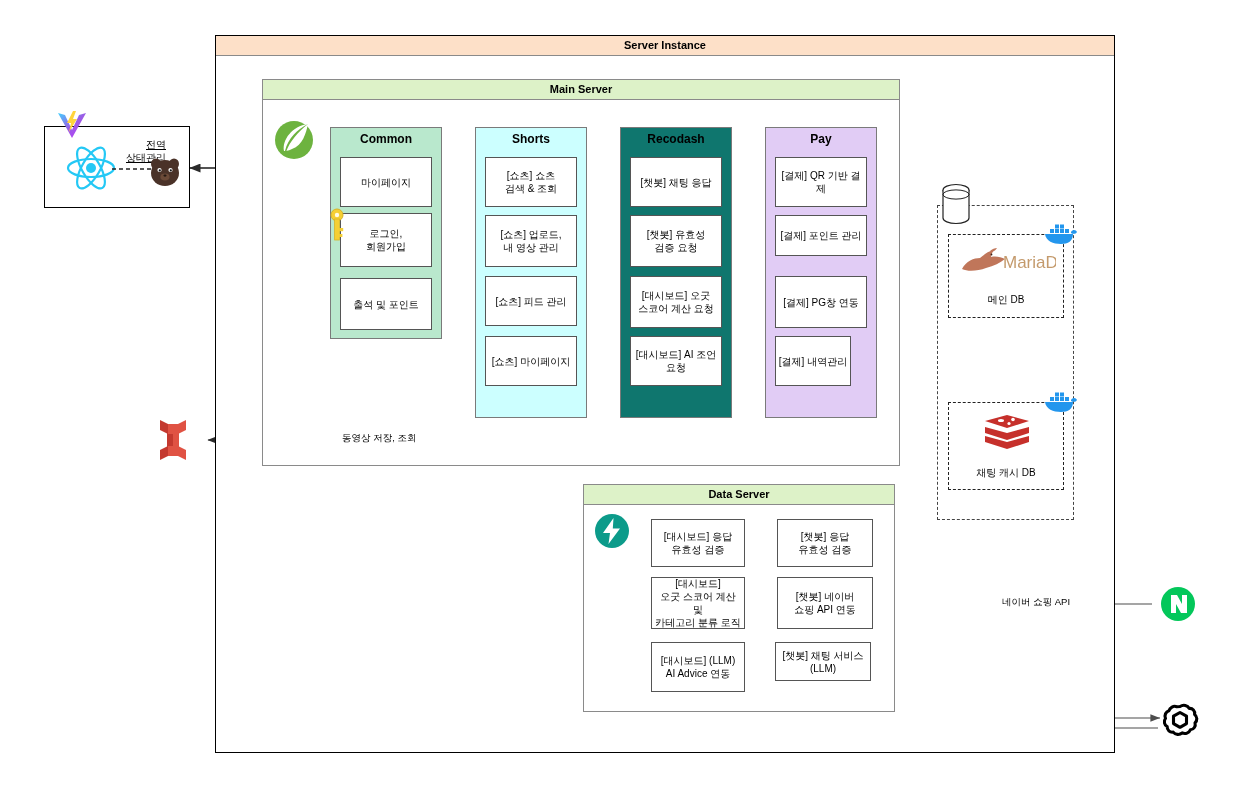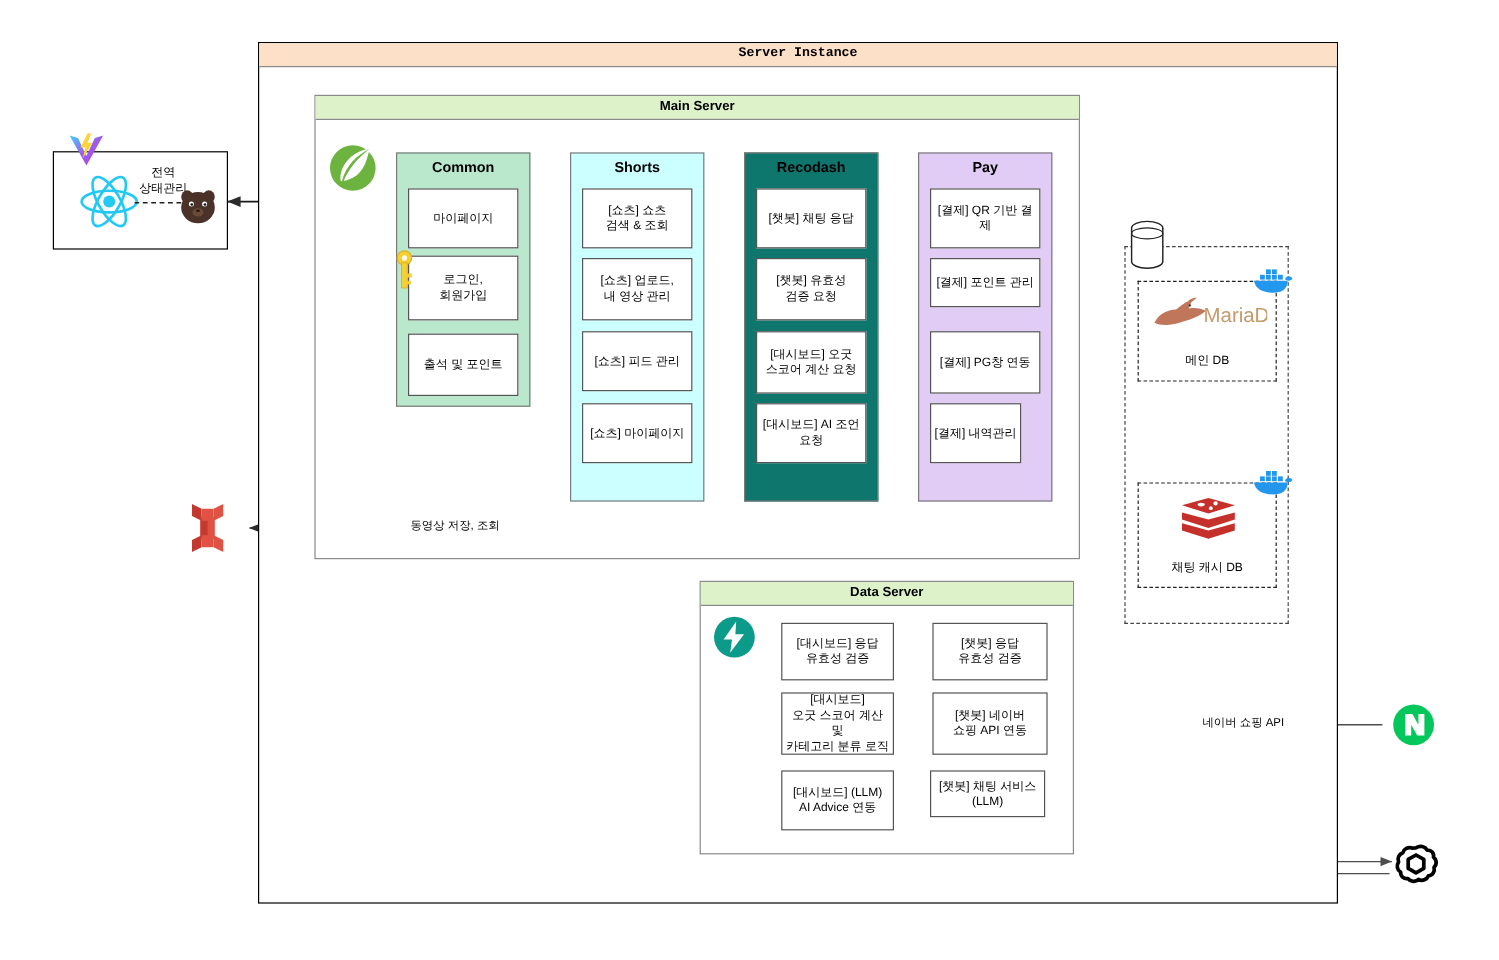--- a/index.html
+++ b/index.html
@@ -64,22 +64,23 @@
     font-size:10px;text-align:center;
   }
 
   .edge-label{
     position:absolute;font-size:9.5px;background:#ffffff;
     padding:0 2px;white-space:nowrap;
   }
   svg.lines{position:absolute;left:0;top:0;width:1249px;height:800px;
     pointer-events:none;}
   .client-label{
-    position:absolute;font-size:10px;line-height:13px;text-align:center;
+    position:absolute;font-size:10px;line-height:13px;text-align:right;
     white-space:pre-line;
+    text-decoration:underline;
   }
 </style>
 </head>
 <body>
 
 <div id="canvas">
 
   <svg class="lines">
     <defs>
       <marker id="arrow" markerWidth="9" markerHeight="9" refX="8" refY="3.2" orient="auto" markerUnits="strokeWidth">
@@ -154,21 +155,21 @@
     <circle cx="11.8" cy="14.4" r="1.1" fill="#111"></circle>
     <circle cx="22.8" cy="14.4" r="1.1" fill="#111"></circle>
     <ellipse cx="17" cy="21" rx="4.6" ry="3.4" fill="#6b4a38"></ellipse>
     <ellipse cx="17" cy="19.6" rx="1.6" ry="1.1" fill="#241812"></ellipse>
   </svg>
 
   <svg class="abs" style="left:112px;top:166px;width:40px;height:6px;">
     <line x1="0" y1="3" x2="40" y2="3" stroke="#222" stroke-width="1.3" stroke-dasharray="4,3"></line>
   </svg>
 
-  <div class="abs server-instance" style="left:215px;top:35px;width:900px;height:718px;font-family:Liberation Mono, monospace;">
+  <div class="abs server-instance" style="left:215px;top:35px;width:900px;height:718px;">
     <div class="si-header">Server Instance</div>
   </div>
 
   <div class="abs srv" style="left:262px;top:79px;width:638px;height:387px;">
     <div class="srv-header">Main Server</div>
   </div>
 
   <svg class="abs" style="left:272px;top:118px;width:44px;height:44px;" viewBox="0 0 44 44">
     <circle cx="22" cy="22" r="19" fill="#6DB33F"></circle>
     <path d="M12,33 C10,22 20,8 36,6 C34,15 31,27 20,31 C16,33 13,33 12,33 Z" fill="#ffffff"></path>

